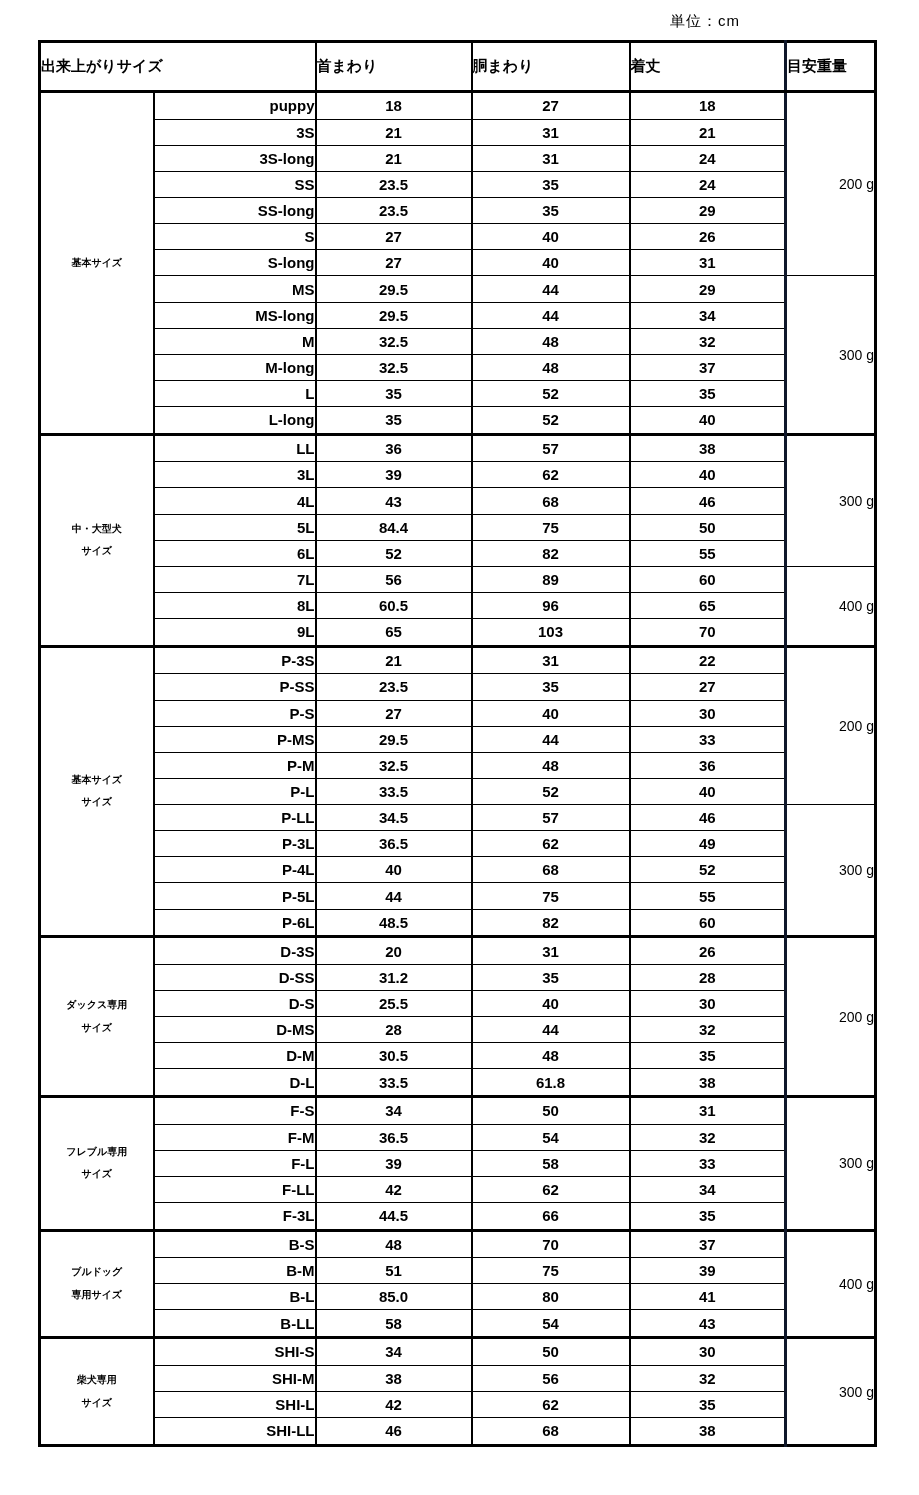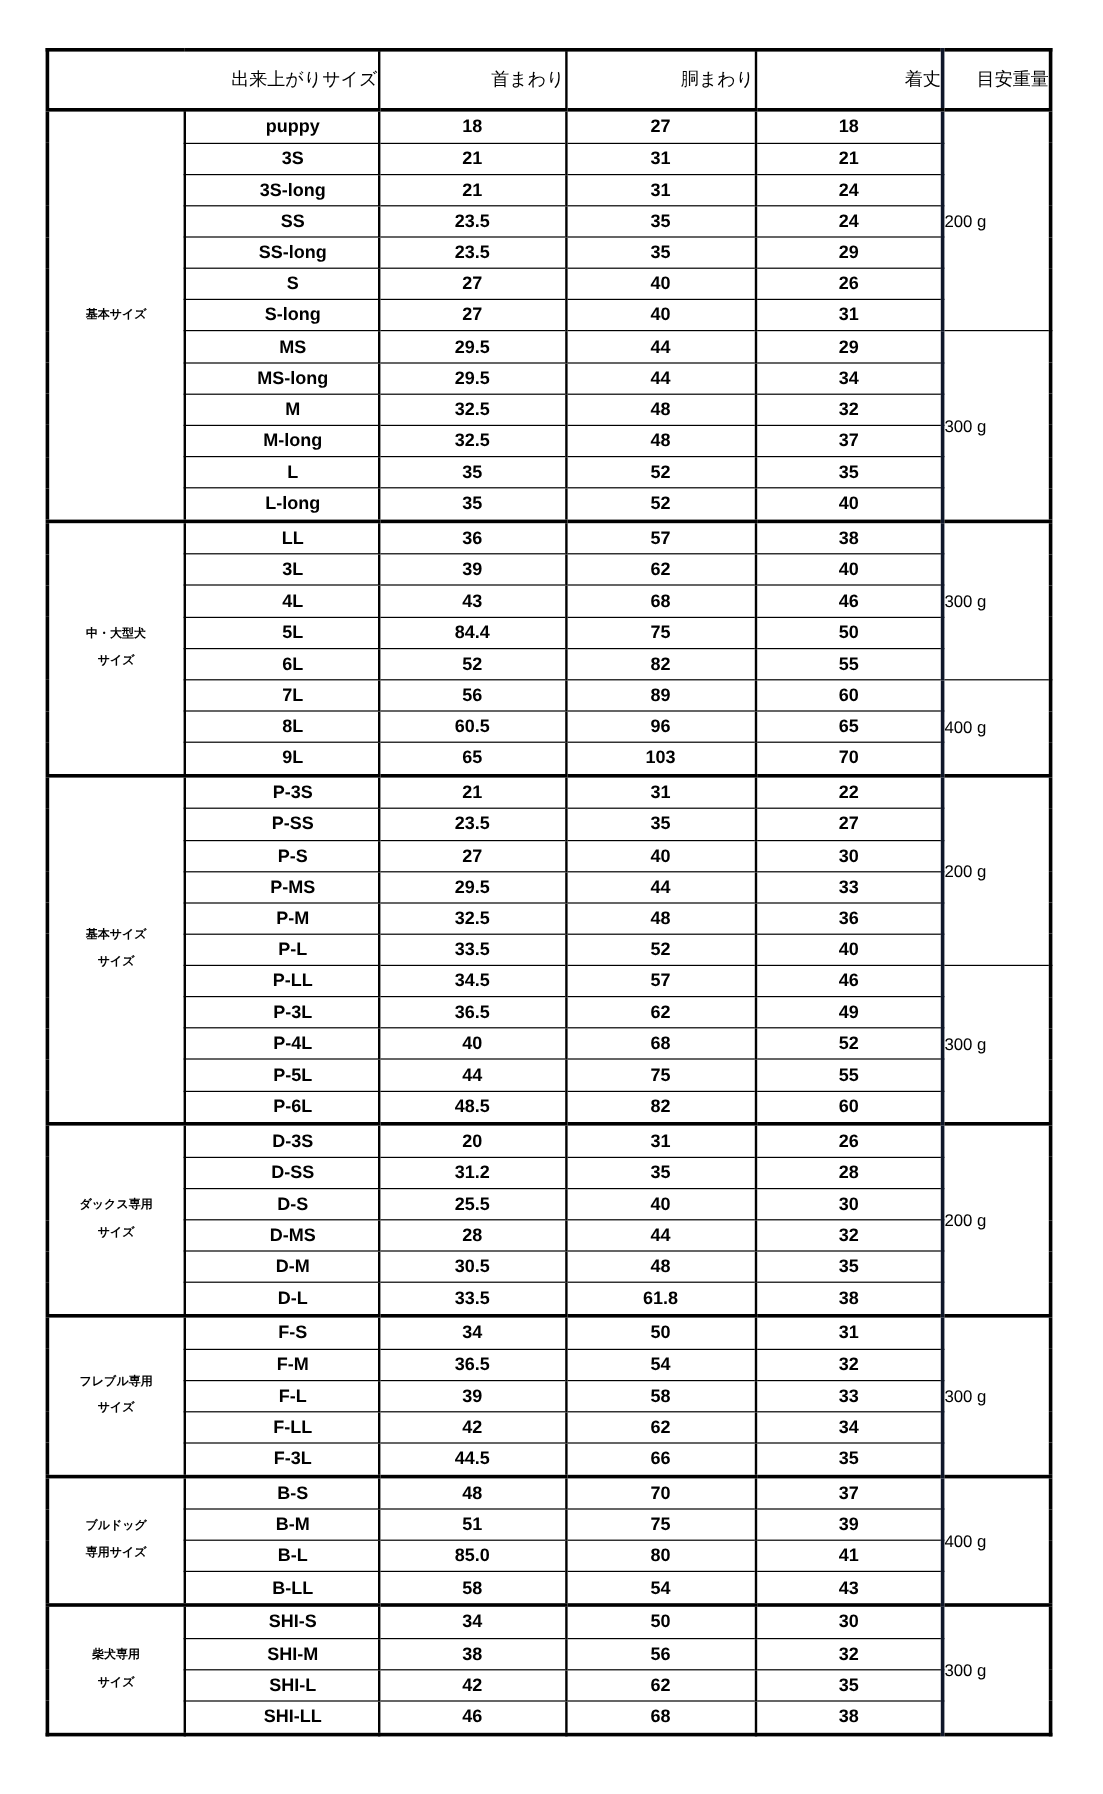--- a/index.html
+++ b/index.html
@@ -47,60 +47,61 @@
     border: 1px solid #000000;
     border-left-width: 2px;
     border-right-width: 2px;
     padding: 0;
     overflow: hidden;
     white-space: nowrap;
   }
   thead th {
     height: 47px;
     font-size: 15px;
-    font-weight: normal;
-    text-align: right;
+    font-weight: bold;
+    text-align: left;
     vertical-align: middle;
     border-bottom: 3px solid #000000;
   }
   tr.sec-start td { border-top: 3px solid #000000; }
 
   td.cat {
     font-weight: bold;
     font-size: 10px;
     text-align: center;
     vertical-align: middle;
   }
   td.cat div { line-height: 2.25; }
   td.size {
     font-weight: bold;
     font-size: 15px;
-    text-align: center;
+    text-align: right;
     padding-left: 19px;
     vertical-align: middle;
   }
   td.num {
     font-weight: bold;
     font-size: 15px;
     text-align: center;
     vertical-align: middle;
   }
   td.wt, th.wt-h { border-left: 3px solid #0f172a; }
   td.wt {
     font-weight: normal;
     font-size: 14px;
-    text-align: left;
+    text-align: right;
     vertical-align: middle;
   }
 </style>
 </head>
 <body>
 
 <div class="page">
 
+  <div class="unit-label">単位：cm</div>
 
   <table class="size-chart">
     <colgroup>
       <col class="c-cat">
         <col class="c-size">
         <col class="c-neck">
       <col class="c-girth">
         <col class="c-len">
         <col class="c-wt">
     </colgroup>

